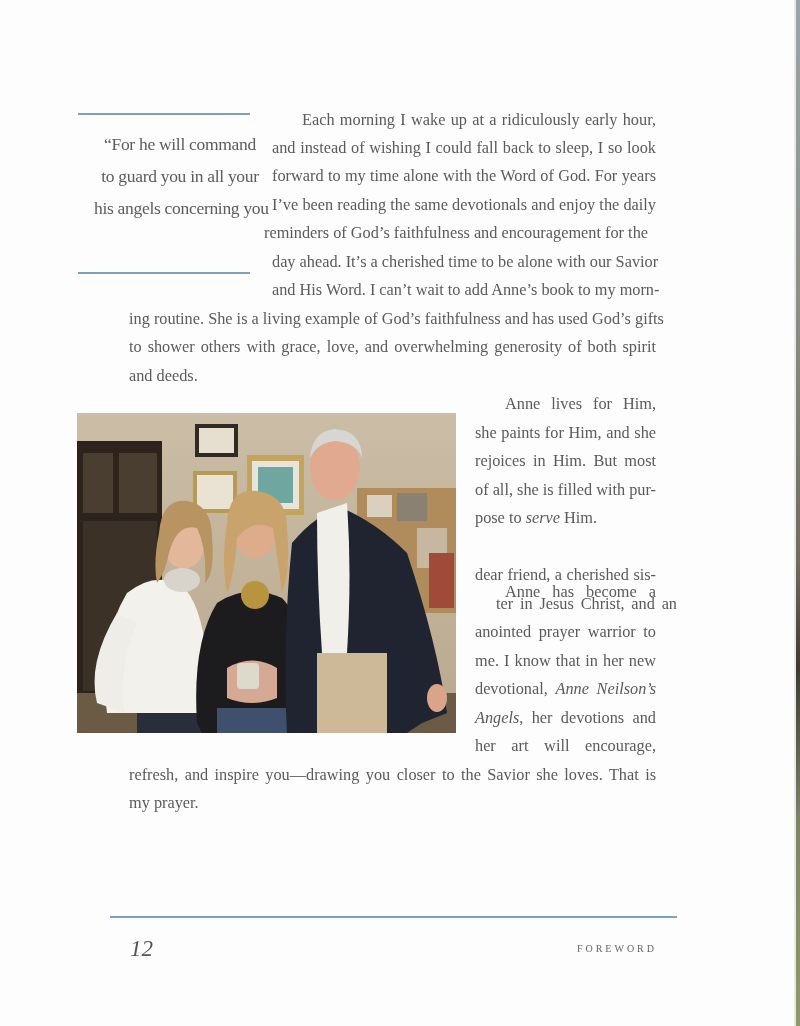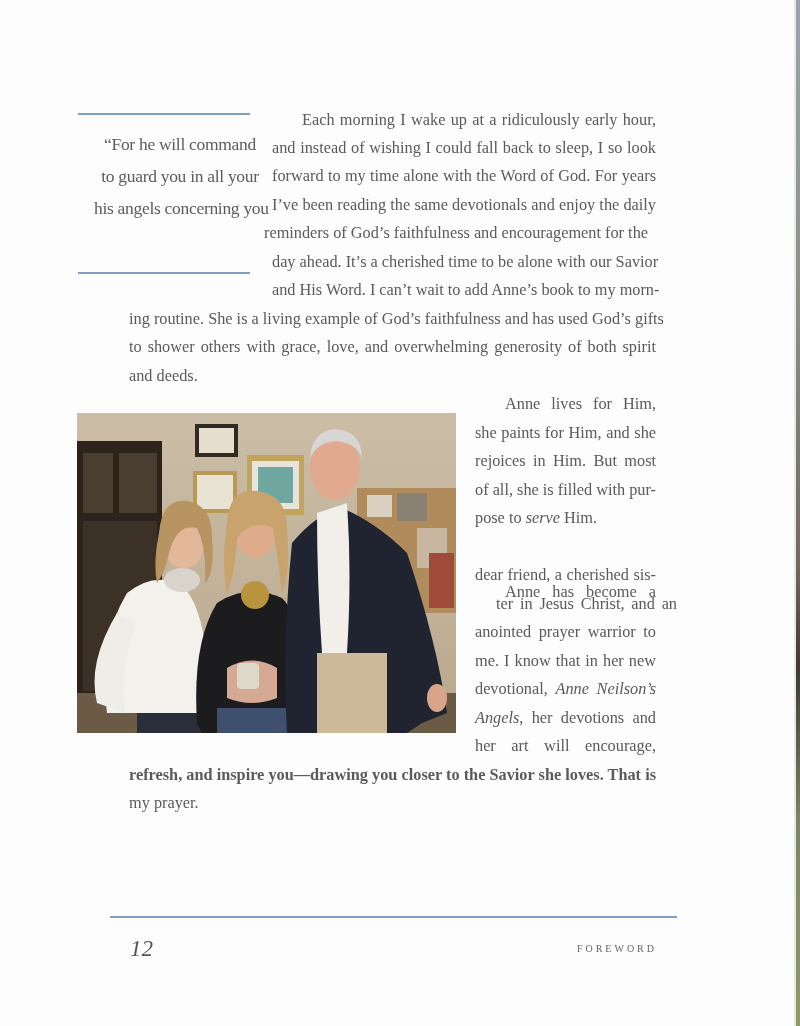--- a/index.html
+++ b/index.html
@@ -77,21 +77,21 @@
   <div class="body-line last" style="left:475px; top:504px; width:181px;"><span>pose to </span><em>serve</em><span> Him.</span></div>
   <div class="body-line" style="left:505px; top:555px; width:151px;margin-top:23px;"><span>Anne has become a</span></div>
   <div class="body-line" style="left:475px; top:561px; width:181px;"><span>dear friend, a cherished sis-</span></div>
   <div class="body-line" style="left:475px; top:590px; width:181px;margin-left:21px;"><span>ter in Jesus Christ, and an</span></div>
   <div class="body-line" style="left:475px; top:618px; width:181px;"><span>anointed prayer warrior to</span></div>
   <div class="body-line" style="left:475px; top:647px; width:181px;"><span>me. I know that in her new</span></div>
   <div class="body-line" style="left:475px; top:675px; width:181px;"><span>devotional, </span><em>Anne Neilson’s</em></div>
   <div class="body-line" style="left:475px; top:704px; width:181px;"><em>Angels</em><span>, her devotions and</span></div>
   <div class="body-line" style="left:475px; top:732px; width:181px;"><span>her art will encourage,</span></div>
 
-  <div class="body-line" style="left:129px; top:761px; width:527px;font-weight:bold;">refresh, and inspire you—drawing you closer to the Savior she loves. That is</div>
+  <div class="body-line" style="left:129px; top:761px; width:527px;">refresh, and inspire you—drawing you closer to the Savior she loves. That is</div>
   <div class="body-line last" style="left:129px; top:789px; width:527px;">my prayer.</div>
 </div>
 
 <div class="photo" title="Three people smiling together indoors: a woman in a white blouse, a woman in a black leather jacket holding a glass, and a gray-haired man in a dark blazer.">
   <svg width="379" height="320" viewBox="0 0 379 320" xmlns="http://www.w3.org/2000/svg">
     <defs>
       <linearGradient id="wall" x1="0" y1="0" x2="0" y2="1">
         <stop offset="0" stop-color="#cbbda6"></stop>
         <stop offset="1" stop-color="#b9a88e"></stop>
       </linearGradient>

